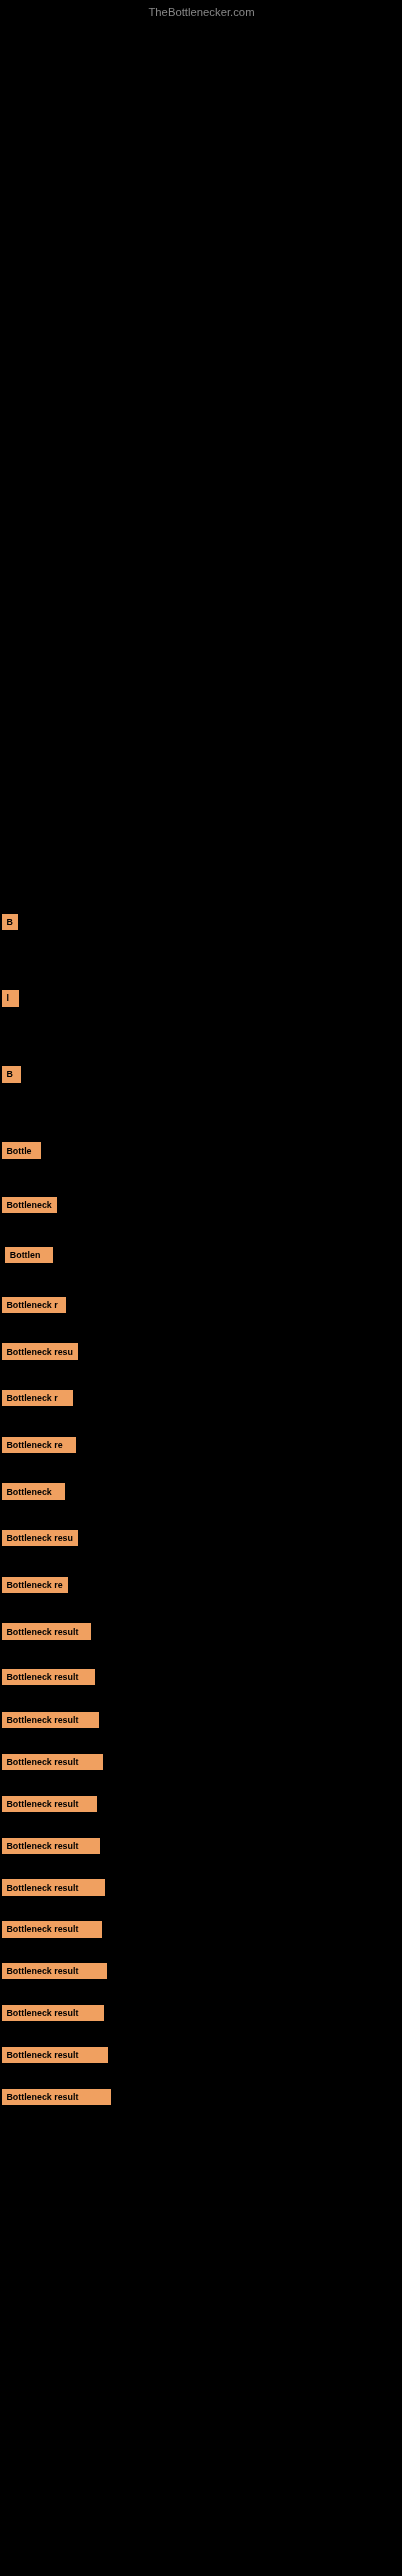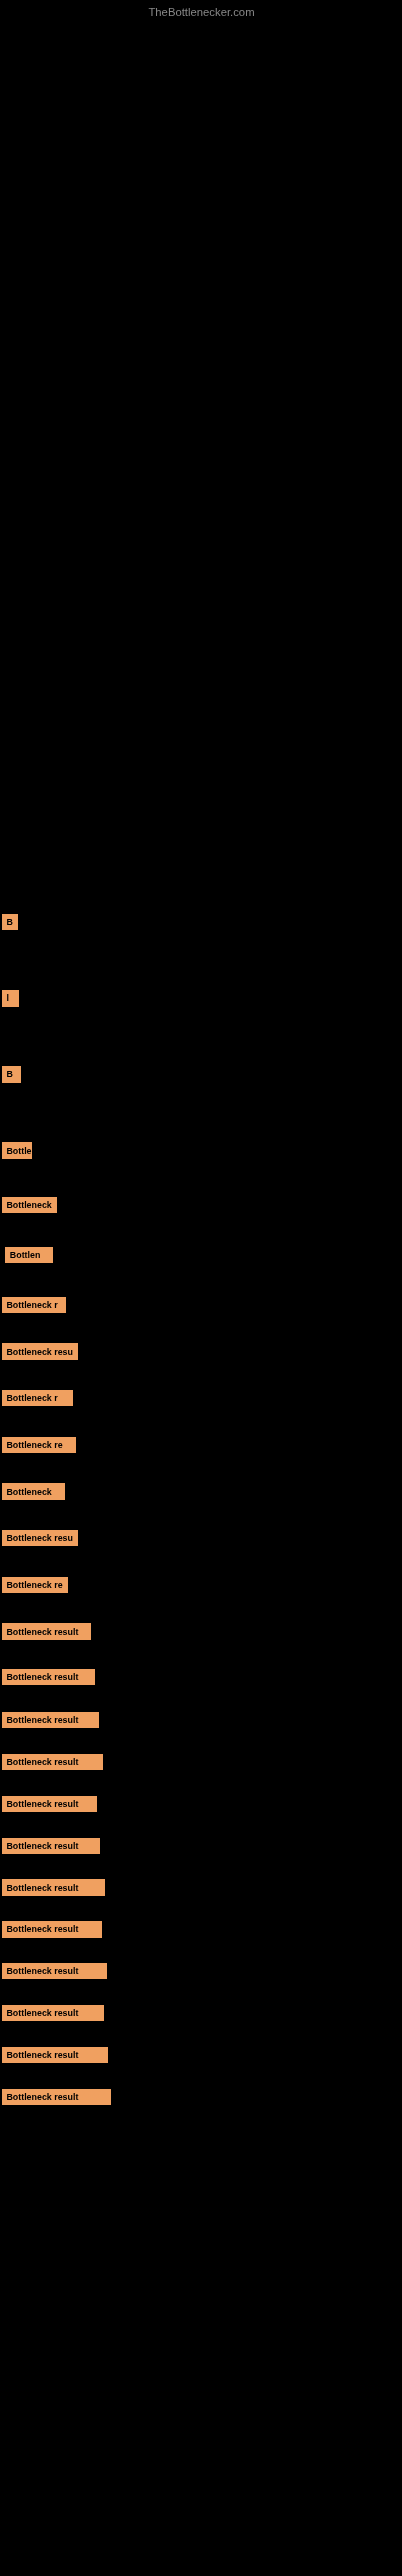--- a/index.html
+++ b/index.html
@@ -41,21 +41,21 @@
 
 <div class="site-title">TheBottlenecker.com</div>
 
 <div class="main-chart-area">
 </div>
 
 <div class="bottleneck-items-container">
 <div style="padding-top: 6.4px; padding-bottom: 6.4px; padding-left: 1.6px; margin-bottom: 44px;"><span style="background-color: rgb(240, 160, 96); color: rgb(0, 0, 0); font-size: 8.9px; font-weight: bold; padding: 3.2px 4.8px; display: inline-block; width: 16px; overflow: hidden; white-space: nowrap;">B</span></div>
     <div style="padding-top: 6.4px; padding-bottom: 6.4px; padding-left: 1.6px; margin-bottom: 44px;"><span style="background-color: rgb(240, 160, 96); color: rgb(0, 0, 0); font-size: 8.9px; font-weight: bold; padding: 3.2px 4.8px; display: inline-block; width: 17.7px; overflow: hidden; white-space: nowrap;">l</span></div>
     <div style="padding-top: 6.4px; padding-bottom: 6.4px; padding-left: 1.6px; margin-bottom: 44px;"><span style="background-color: rgb(240, 160, 96); color: rgb(0, 0, 0); font-size: 8.9px; font-weight: bold; padding: 3.2px 4.8px; display: inline-block; width: 19.3px; overflow: hidden; white-space: nowrap;">B</span></div>
-    <div style="padding-top: 6.4px; padding-bottom: 6.4px; padding-left: 1.6px; margin-bottom: 22.5px;"><span style="background-color: rgb(240, 160, 96); color: rgb(0, 0, 0); font-size: 8.9px; font-weight: bold; padding: 3.2px 4.8px; display: inline-block; width: 30px; overflow: hidden; white-space: nowrap;">Bottle</span></div>
+    <div style="padding-top: 6.4px; padding-bottom: 6.4px; padding-left: 1.6px; margin-bottom: 22.5px;"><span style="background-color: rgb(240, 160, 96); color: rgb(0, 0, 0); font-size: 8.9px; font-weight: bold; padding: 3.2px 4.8px; display: inline-block; width: 39px; overflow: hidden; white-space: nowrap;">Bottle</span></div>
     <div style="padding-top: 6.4px; padding-bottom: 6.4px; padding-left: 1.6px; margin-bottom: 17.7px;"><span style="background-color: rgb(240, 160, 96); color: rgb(0, 0, 0); font-size: 8.9px; font-weight: bold; padding: 3.2px 4.8px; display: inline-block; width: 55px; overflow: hidden; white-space: nowrap;">Bottleneck</span></div>
     <div style="padding-top: 6.4px; padding-bottom: 6.4px; padding-left: 5px; margin-bottom: 17.7px;"><span style="background-color: rgb(240, 160, 96); color: rgb(0, 0, 0); font-size: 8.9px; font-weight: bold; padding: 3.2px 4.8px; display: inline-block; width: 48px; overflow: hidden; white-space: nowrap;">Bottlen</span></div>
     <div style="padding-top: 6.4px; padding-bottom: 6.4px; padding-left: 1.6px; margin-bottom: 14.5px;"><span style="background-color: rgb(240, 160, 96); color: rgb(0, 0, 0); font-size: 8.9px; font-weight: bold; padding: 3.2px 4.8px; display: inline-block; width: 64px; overflow: hidden; white-space: nowrap;">Bottleneck r</span></div>
     <div style="padding-top: 6.4px; padding-bottom: 6.4px; padding-left: 1.6px; margin-bottom: 14.5px;"><span style="background-color: rgb(240, 160, 96); color: rgb(0, 0, 0); font-size: 8.9px; font-weight: bold; padding: 3.2px 4.8px; display: inline-block; width: 76px; overflow: hidden; white-space: nowrap;">Bottleneck resu</span></div>
     <div style="padding-top: 6.4px; padding-bottom: 6.4px; padding-left: 1.6px; margin-bottom: 14.5px;"><span style="background-color: rgb(240, 160, 96); color: rgb(0, 0, 0); font-size: 8.9px; font-weight: bold; padding: 3.2px 4.8px; display: inline-block; width: 71px; overflow: hidden; white-space: nowrap;">Bottleneck r</span></div>
     <div style="padding-top: 6.4px; padding-bottom: 6.4px; padding-left: 1.6px; margin-bottom: 14.5px;"><span style="background-color: rgb(240, 160, 96); color: rgb(0, 0, 0); font-size: 8.9px; font-weight: bold; padding: 3.2px 4.8px; display: inline-block; width: 74px; overflow: hidden; white-space: nowrap;">Bottleneck re</span></div>
     <div style="padding-top: 6.4px; padding-bottom: 6.4px; padding-left: 1.6px; margin-bottom: 14.5px;"><span style="background-color: rgb(240, 160, 96); color: rgb(0, 0, 0); font-size: 8.9px; font-weight: bold; padding: 3.2px 4.8px; display: inline-block; width: 63px; overflow: hidden; white-space: nowrap;">Bottleneck</span></div>
     <div style="padding-top: 6.4px; padding-bottom: 6.4px; padding-left: 1.6px; margin-bottom: 14.5px;"><span style="background-color: rgb(240, 160, 96); color: rgb(0, 0, 0); font-size: 8.9px; font-weight: bold; padding: 3.2px 4.8px; display: inline-block; width: 76px; overflow: hidden; white-space: nowrap;">Bottleneck resu</span></div>
     <div style="padding-top: 6.4px; padding-bottom: 6.4px; padding-left: 1.6px; margin-bottom: 14.5px;"><span style="background-color: rgb(240, 160, 96); color: rgb(0, 0, 0); font-size: 8.9px; font-weight: bold; padding: 3.2px 4.8px; display: inline-block; width: 66px; overflow: hidden; white-space: nowrap;">Bottleneck re</span></div>
     <div style="padding-top: 6.4px; padding-bottom: 6.4px; padding-left: 1.6px; margin-bottom: 13px;"><span style="background-color: rgb(240, 160, 96); color: rgb(0, 0, 0); font-size: 8.9px; font-weight: bold; padding: 3.2px 4.8px; display: inline-block; width: 89px; overflow: hidden; white-space: nowrap;">Bottleneck result</span></div>

